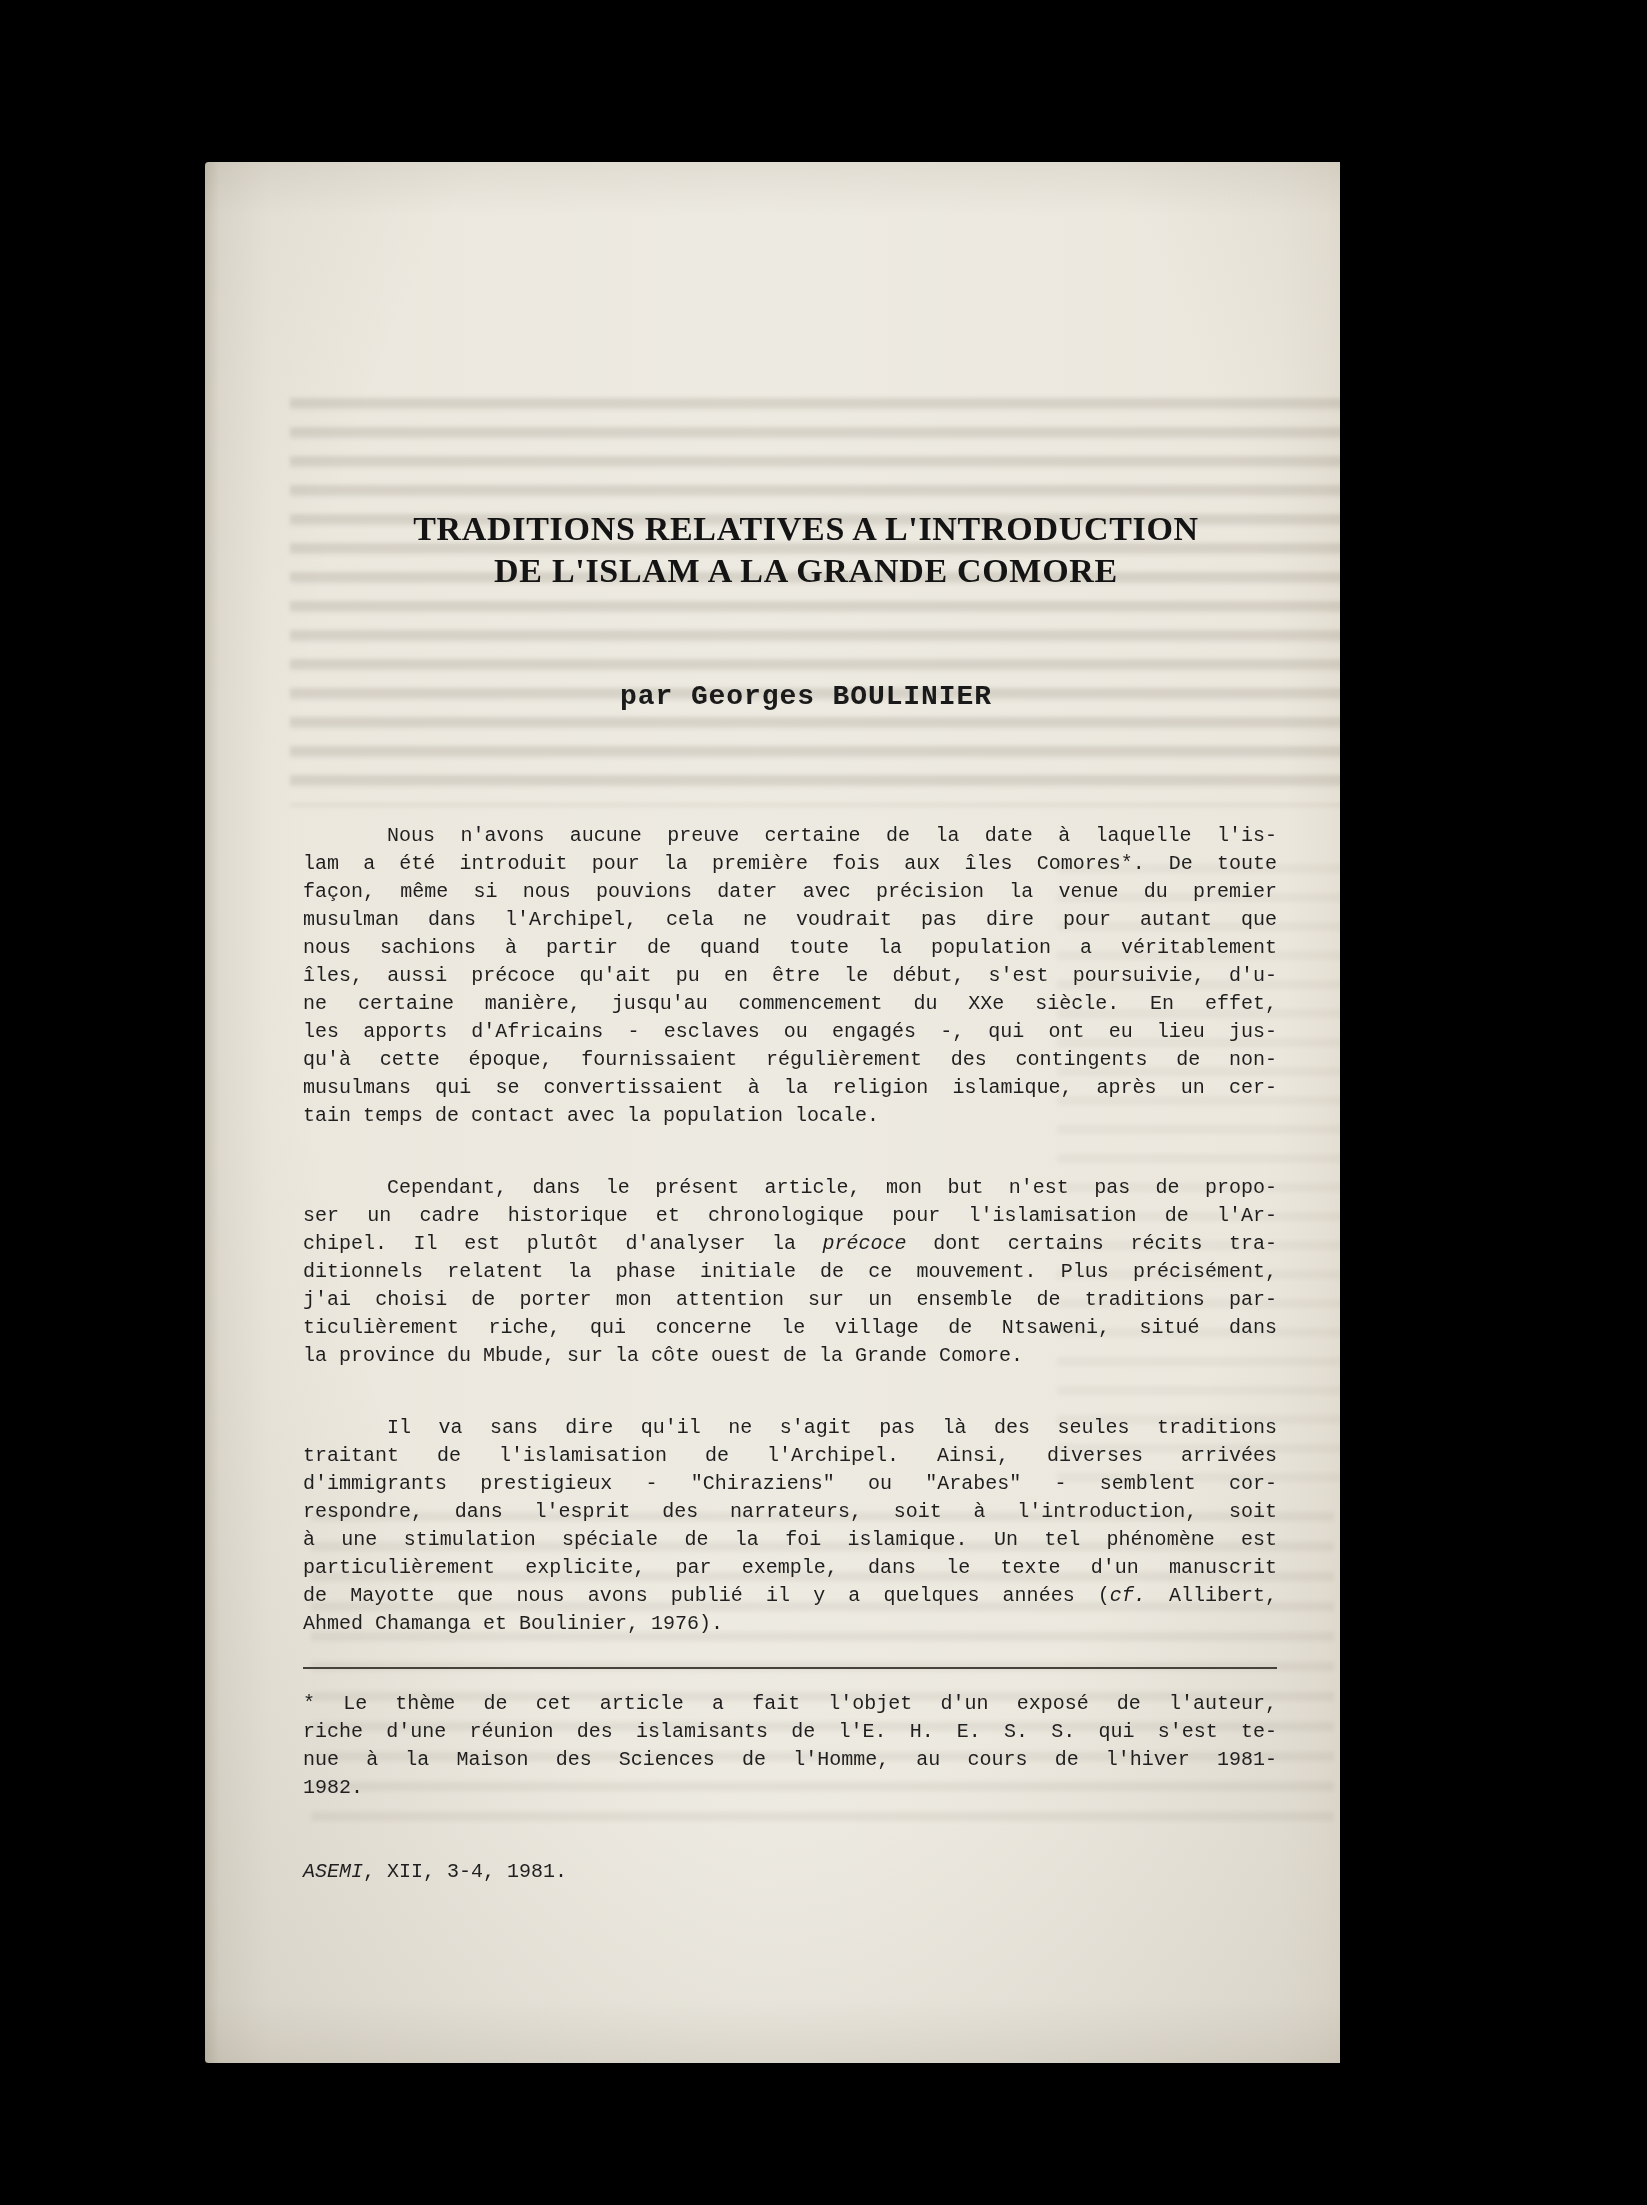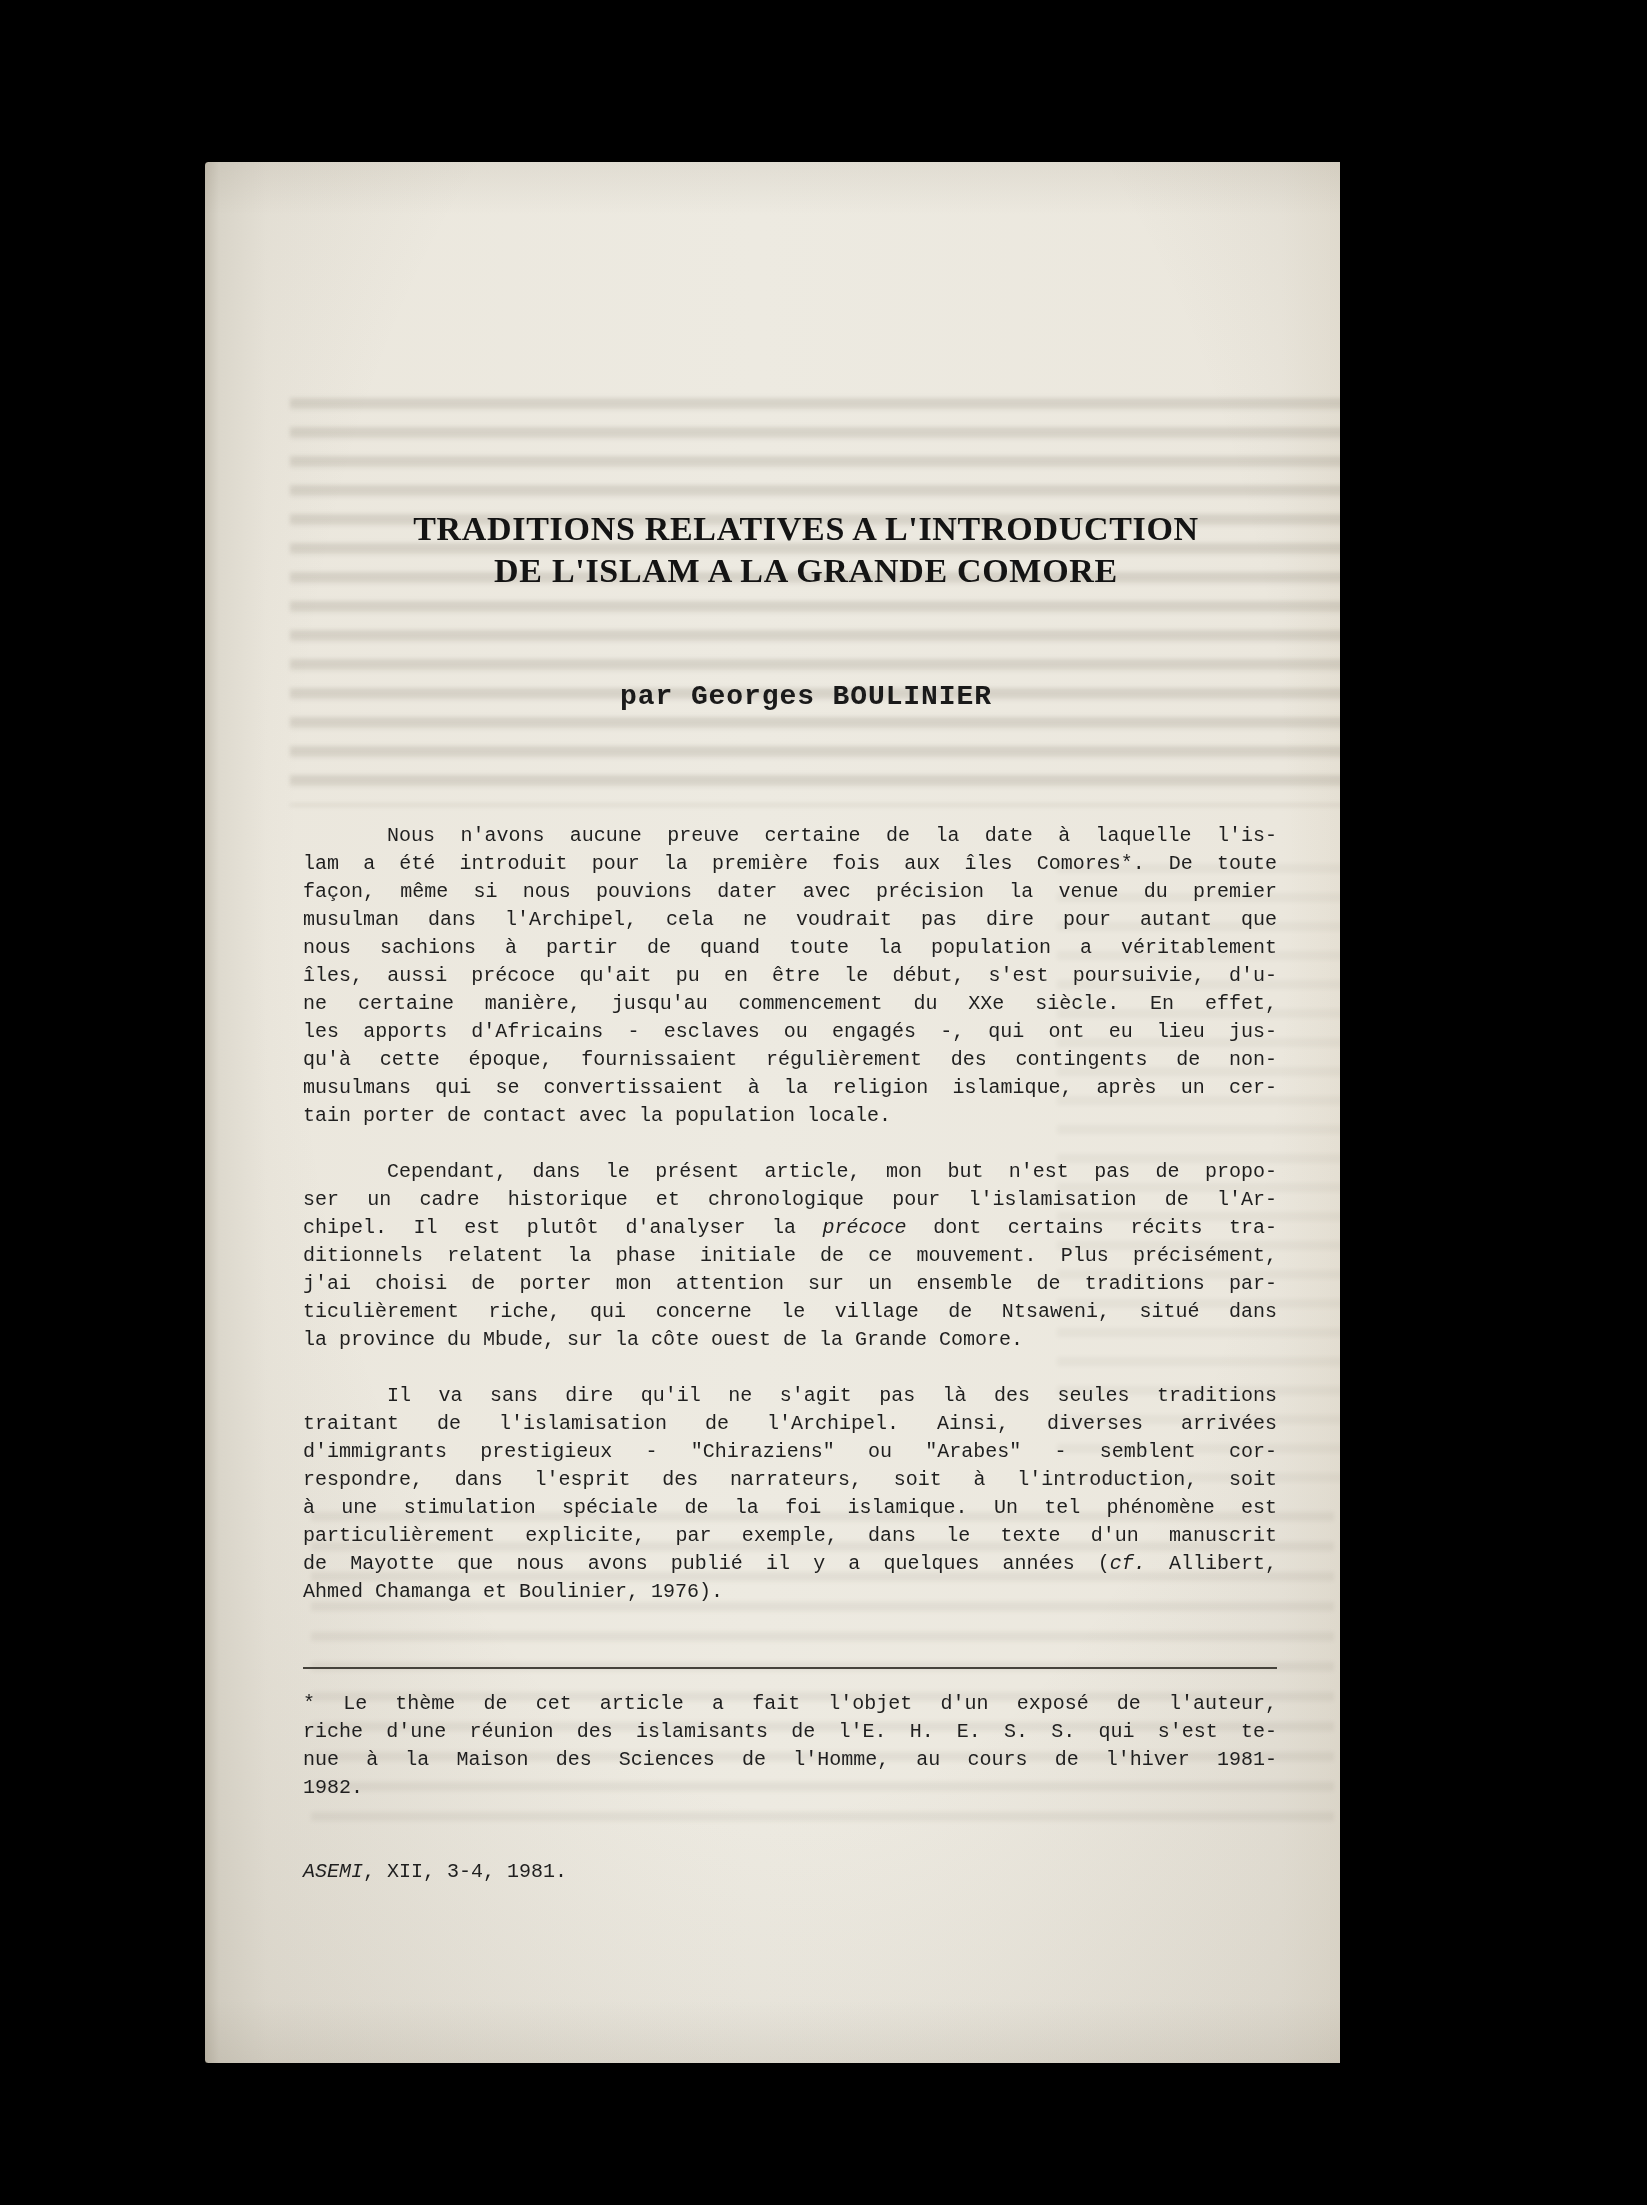--- a/index.html
+++ b/index.html
@@ -102,21 +102,21 @@
     letter-spacing: 0.9px;
     color: #1a1a1a;
   }
 
   .bodytext {
     position: absolute;
     top: 660px; left: 0; width: 974px;
     font-size: 20px;
     line-height: 28px;
   }
-  .para + .para { margin-top: 28px; }
+  .para + .para { margin-top: 44px; }
 
   .line {
     text-align: justify;
     text-align-last: justify;
     text-justify: inter-word;
     min-height: 28px;
   }
   .line.last { text-align-last: left; }
   .indent { display: inline-block; }
   .it { font-style: italic; }
@@ -169,21 +169,21 @@
           <div class="line"><span class="indent" style="width: 7ch;"></span><span>Nous n'avons aucune preuve certaine de la date à laquelle l'is-</span></div>
           <div class="line"><span>lam a été introduit pour la première fois aux îles Comores*. De toute</span></div>
           <div class="line"><span>façon, même si nous pouvions dater avec précision la venue du premier</span></div>
           <div class="line"><span>musulman dans l'Archipel, cela ne voudrait pas dire pour autant que</span></div>
           <div class="line"><span>nous sachions à partir de quand toute la population a véritablement</span></div>
           <div class="line"><span>îles, aussi précoce qu'ait pu en être le début, s'est poursuivie, d'u-</span></div>
           <div class="line"><span>ne certaine manière, jusqu'au commencement du XXe siècle. En effet,</span></div>
           <div class="line"><span>les apports d'Africains - esclaves ou engagés -, qui ont eu lieu jus-</span></div>
           <div class="line"><span>qu'à cette époque, fournissaient régulièrement des contingents de non-</span></div>
           <div class="line"><span>musulmans qui se convertissaient à la religion islamique, après un cer-</span></div>
-          <div class="line last"><span>tain porter de contact avec la population locale.</span></div>
+          <div class="line last"><span>tain temps de contact avec la population locale.</span></div>
         </div>
         <div class="para">
           <div class="line"><span class="indent" style="width: 7ch;"></span><span>Cependant, dans le présent article, mon but n'est pas de propo-</span></div>
           <div class="line"><span>ser un cadre historique et chronologique pour l'islamisation de l'Ar-</span></div>
           <div class="line"><span>chipel. Il est plutôt d'analyser la </span><span class="it">précoce</span><span> dont certains récits tra-</span></div>
           <div class="line"><span>ditionnels relatent la phase initiale de ce mouvement. Plus précisément,</span></div>
           <div class="line"><span>j'ai choisi de porter mon attention sur un ensemble de traditions par-</span></div>
           <div class="line"><span>ticulièrement riche, qui concerne le village de Ntsaweni, situé dans</span></div>
           <div class="line last"><span>la province du Mbude, sur la côte ouest de la Grande Comore.</span></div>
         </div>

